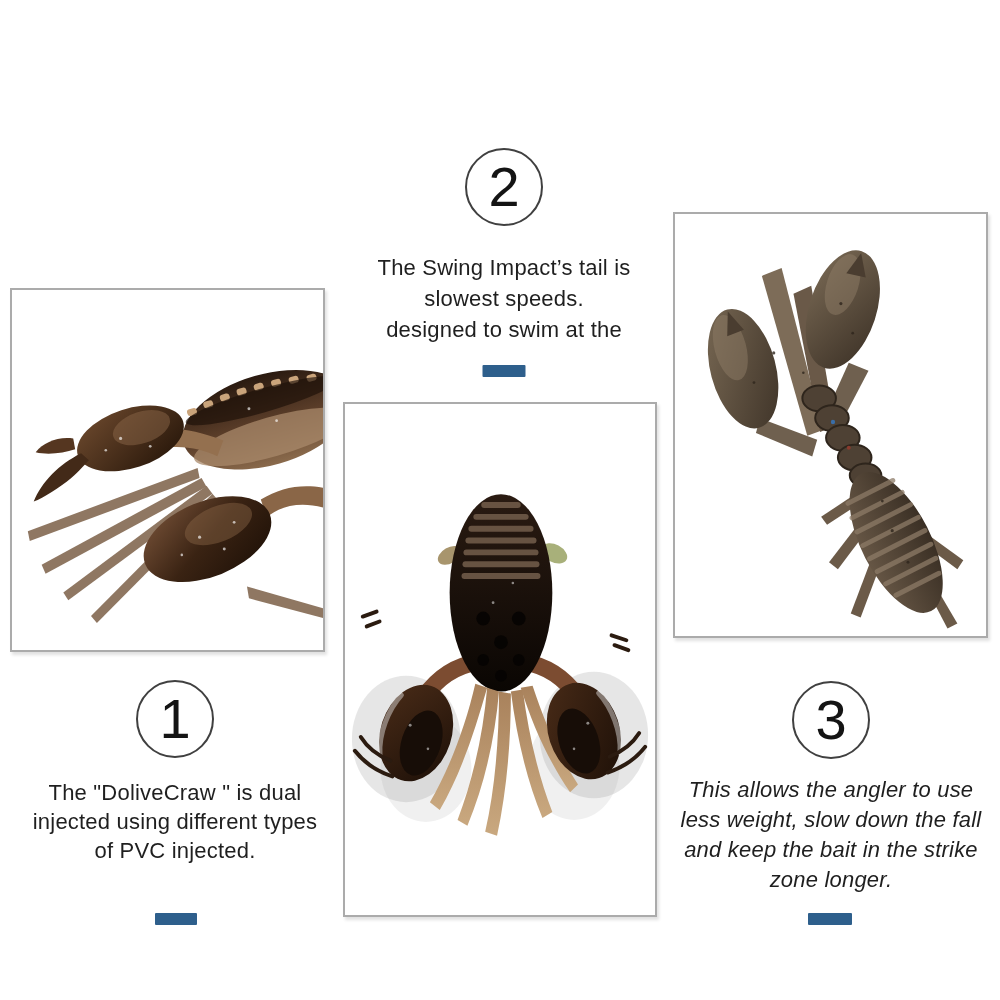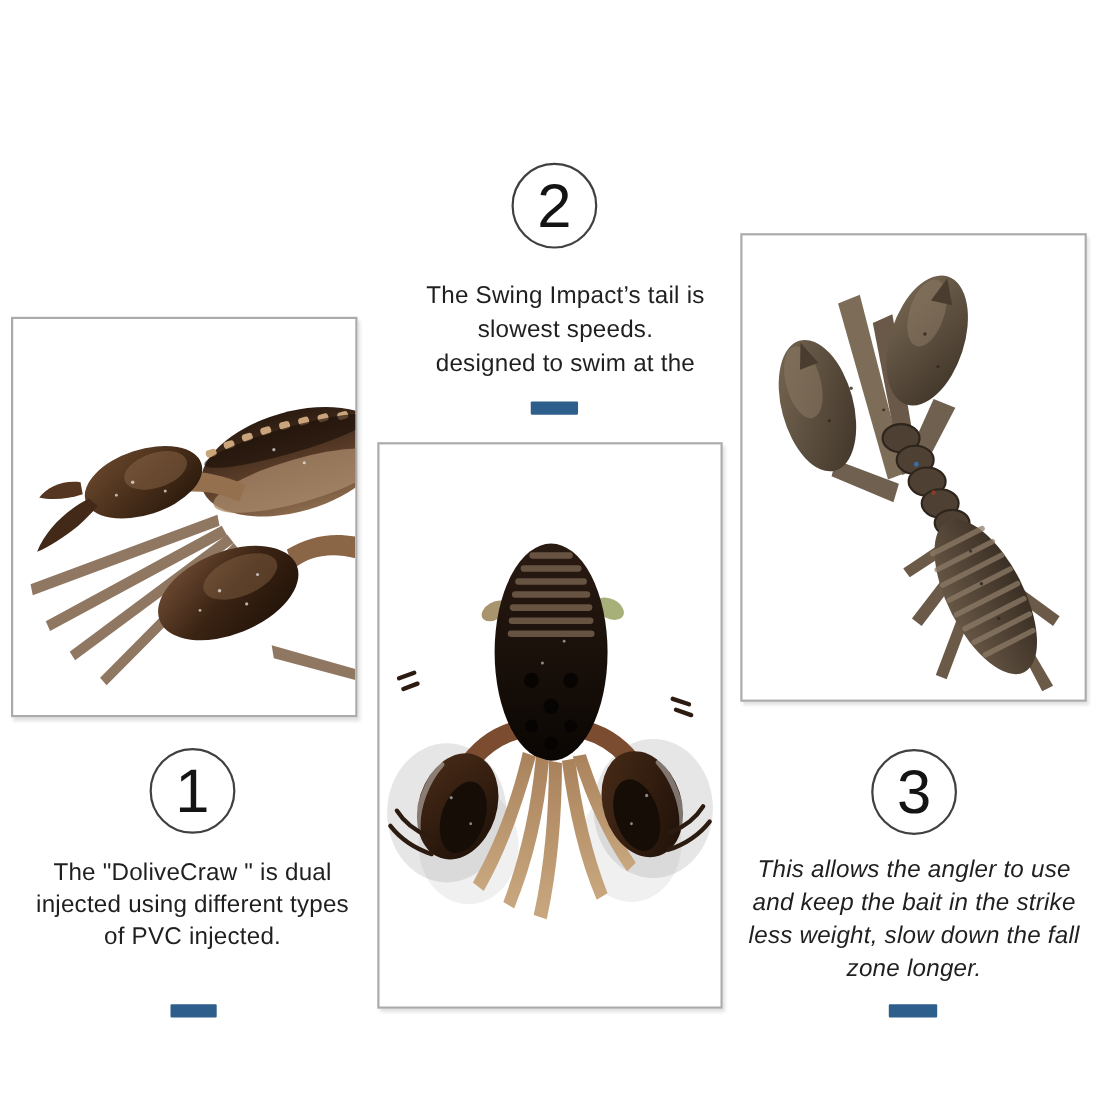--- a/index.html
+++ b/index.html
@@ -20,21 +20,21 @@
   .photo-frame svg{display:block;width:100%;height:100%;}
 </style>
 </head>
 <body>
 
 <div id="stage">
 
   <div class="num-circle" style="left:504px;top:148px;">
     <span>2</span>
   </div>
-  <div class="step-text lh31" style="left:504px;top:252px;margin-left:10px;">
+  <div class="step-text lh31" style="left:504px;top:252px;">
     <div class="line">The Swing Impact’s tail is</div>
     <div class="line">slowest speeds.</div>
     <div class="line">designed to swim at the</div>
   </div>
   <div class="accent-bar" style="left:504px;top:365px;width:43px;"></div>
 
   <div class="photo-frame" style="left:10px;top:288px;width:315px;height:364px;" aria-label="Close-up of soft plastic crawfish lure claws and legs">
     <svg viewBox="0 0 315 364">
       <defs>
         <linearGradient id="L-body" x1="0" y1="0" x2="0" y2="1">
@@ -281,19 +281,19 @@
     <div class="line">injected using different types</div>
     <div class="line">of PVC injected.</div>
   </div>
   <div class="accent-bar" style="left:176px;top:913px;width:42px;"></div>
 
   <div class="num-circle" style="left:831px;top:681px;">
     <span>3</span>
   </div>
   <div class="step-text lh30" style="left:831px;top:775px;">
     <div class="line">This allows the angler to use</div>
+    <div class="line">less weight, slow down the fall</div>
     <div class="line">and keep the bait in the strike</div>
-    <div class="line">less weight, slow down the fall</div>
     <div class="line">zone longer.</div>
   </div>
   <div class="accent-bar" style="left:830px;top:913px;width:44px;"></div>
 
 </div>
 
 </body></html>

